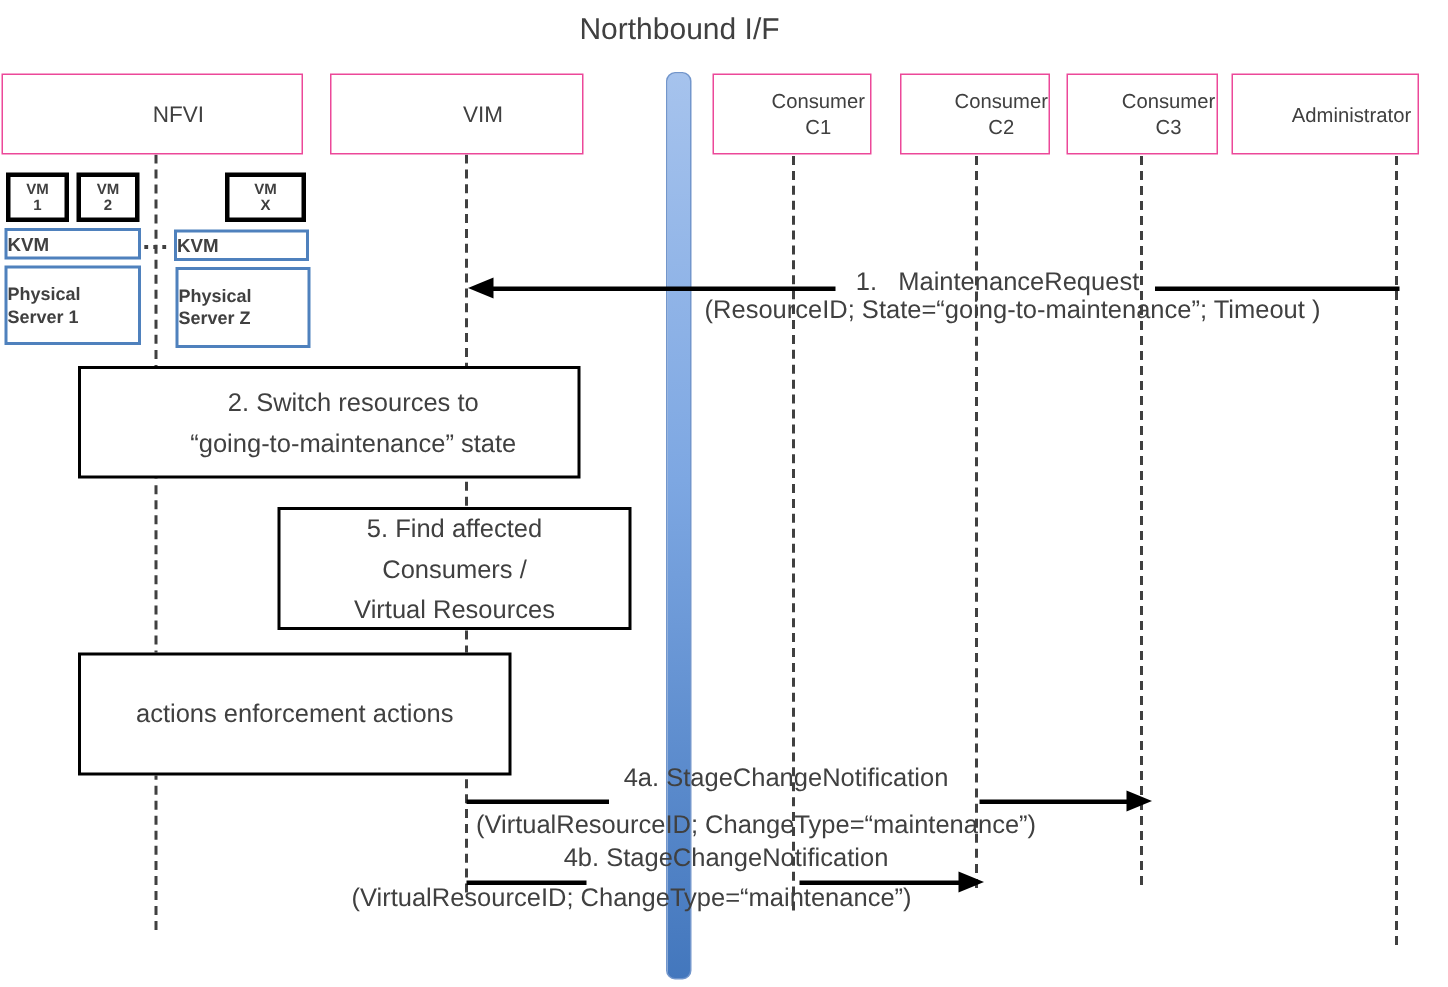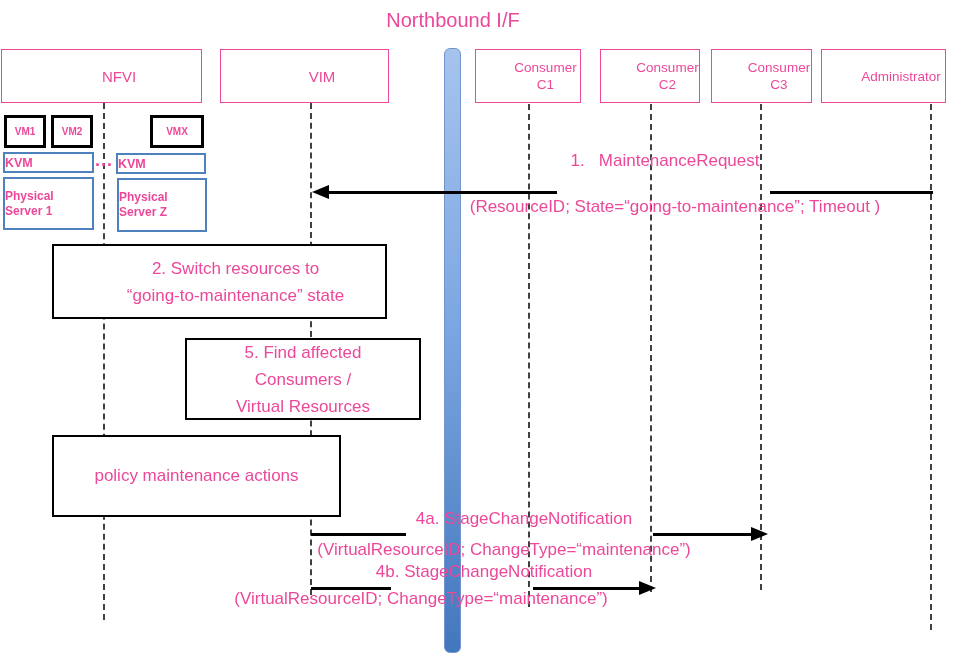--- a/index.html
+++ b/index.html
@@ -1,39 +1,39 @@
 <!DOCTYPE html>
 <html><head>
 <meta charset="utf-8">
 <style>
   html,body{margin:0;padding:0;background:#fff;}
   #canvas{
     position:relative;width:965px;height:658px;background:#fff;overflow:hidden;
-    font-family:"Liberation Sans",sans-serif;color:#ec4899;
+    font-family:"Liberation Sans",sans-serif;color:#404040;
   }
   
   .actor{
     position:absolute;top:49px;height:54px;background:#fff;border:1px solid #ec4899;
     box-sizing:border-box;display:flex;flex-direction:column;align-items:center;
     justify-content:center;text-align:center;z-index:3;padding-left:35px;
   }
   .actor .l1{font-size:15px;}
   .actor .s1{font-size:13.5px;line-height:17px;}
   
   .lifeline{position:absolute;width:0;border-left:2px dashed #404040;z-index:1;}
   
   .nbar{
     position:absolute;left:444px;top:48px;width:17px;height:605px;border-radius:6px;
     background:linear-gradient(180deg,#A6C3ED 0%,#7DA7E2 45%,#4377BD 100%);
     border:1px solid #7296CC;box-sizing:border-box;z-index:2;
   }
   
   .vmbox{
     position:absolute;top:115px;height:33px;background:#fff;border:3px solid #000;
-    box-sizing:border-box;display:flex;flex-direction:row;align-items:center;
+    box-sizing:border-box;display:flex;flex-direction:column;align-items:center;
     justify-content:center;font-size:10px;font-weight:600;line-height:11px;z-index:3;text-align:center;
   }
   .bluebox{
     position:absolute;background:#fff;border:2px solid #4F81BD;box-sizing:border-box;
     display:flex;flex-direction:column;align-items:flex-start;justify-content:center;
     text-align:center;z-index:3;
   }
   .kvm{font-size:12.5px;font-weight:600;}
   .pserv{font-size:12px;line-height:15px;font-weight:600;}
   .dots{position:absolute;left:95px;top:150px;font-size:18px;font-weight:700;letter-spacing:1px;z-index:3;}
@@ -121,36 +121,36 @@
     <span>Server 1</span>
   </div>
   <div class="bluebox pserv" style="left:117px;top:178px;width:90px;height:54px;">
     <span>Physical</span>
     <span>Server Z</span>
   </div>
 
   <div class="ahead-l" style="left:312px;top:185px;"></div>
   <div class="aline" style="left:326px;top:191px;width:231px;"></div>
   <div class="aline" style="left:770px;top:191px;width:163px;"></div>
-  <div class="mlabel" style="left:665px;top:151px;">1.   MaintenanceRequest</div>
+  <div class="mlabel" style="left:665px;top:178px;">1.   MaintenanceRequest</div>
   <div class="mlabel" style="left:664px;top:197px;margin-left:11px;">(ResourceID; State=“going-to-maintenance”; Timeout )</div>
 
   <div class="stepbox" style="left:52px;top:244px;width:335px;height:75px;padding-left:32px;">
     <span>2. Switch resources to</span>
     <span>“going-to-maintenance” state</span>
   </div>
 
   <div class="stepbox" style="left:185px;top:338px;width:236px;height:82px;">
     <span>5. Find affected</span>
     <span>Consumers /</span>
     <span>Virtual Resources</span>
   </div>
 
   <div class="stepbox" style="left:52px;top:435px;width:289px;height:82px;line-height:30px;">
-    <span>policy maintenance actions</span>
+    <span>actions enforcement actions</span>
   </div>
 
   <div class="mlabel" style="left:524px;top:509px;">4a. StageChangeNotification</div>
   <div class="aline" style="left:311px;top:533px;width:95px;"></div>
   <div class="aline" style="left:653px;top:533px;width:100px;"></div>
   <div class="ahead-r" style="left:751px;top:527px;"></div>
   <div class="mlabel" style="left:504px;top:540px;">(VirtualResourceID; ChangeType=“maintenance”)</div>
 
   <div class="mlabel" style="left:484px;top:562px;">4b. StageChangeNotification</div>
   <div class="aline" style="left:311px;top:587px;width:80px;"></div>

